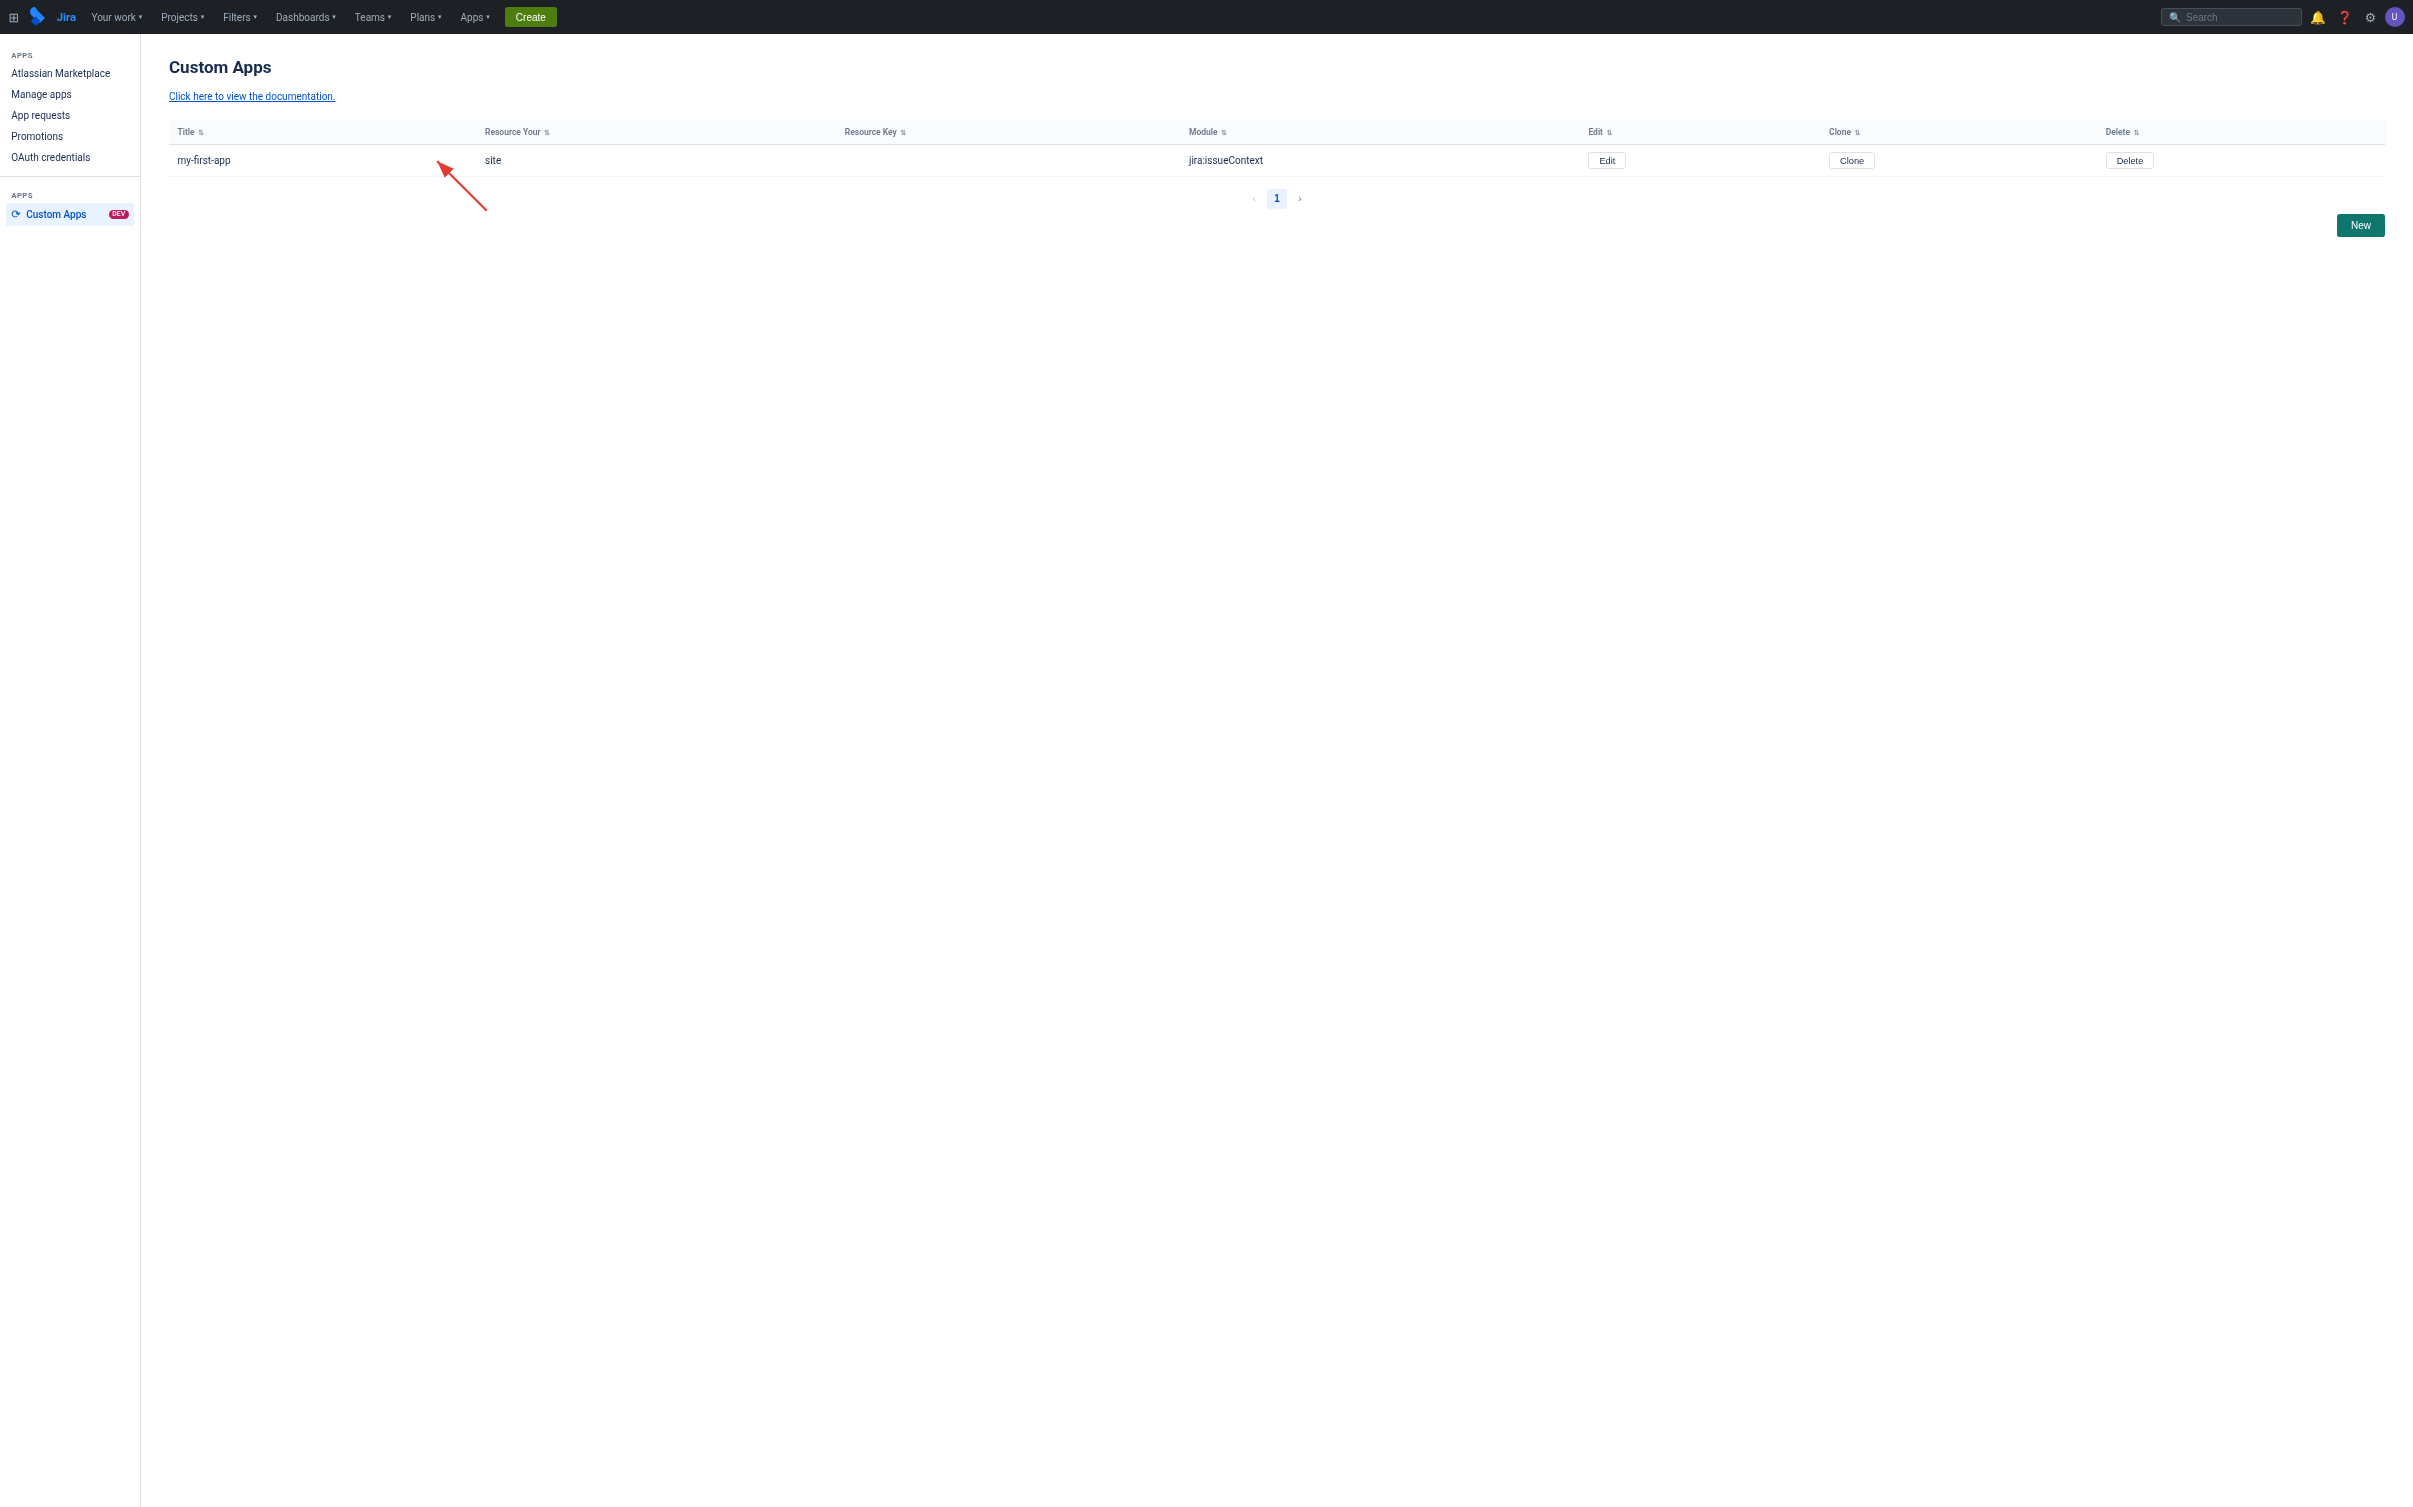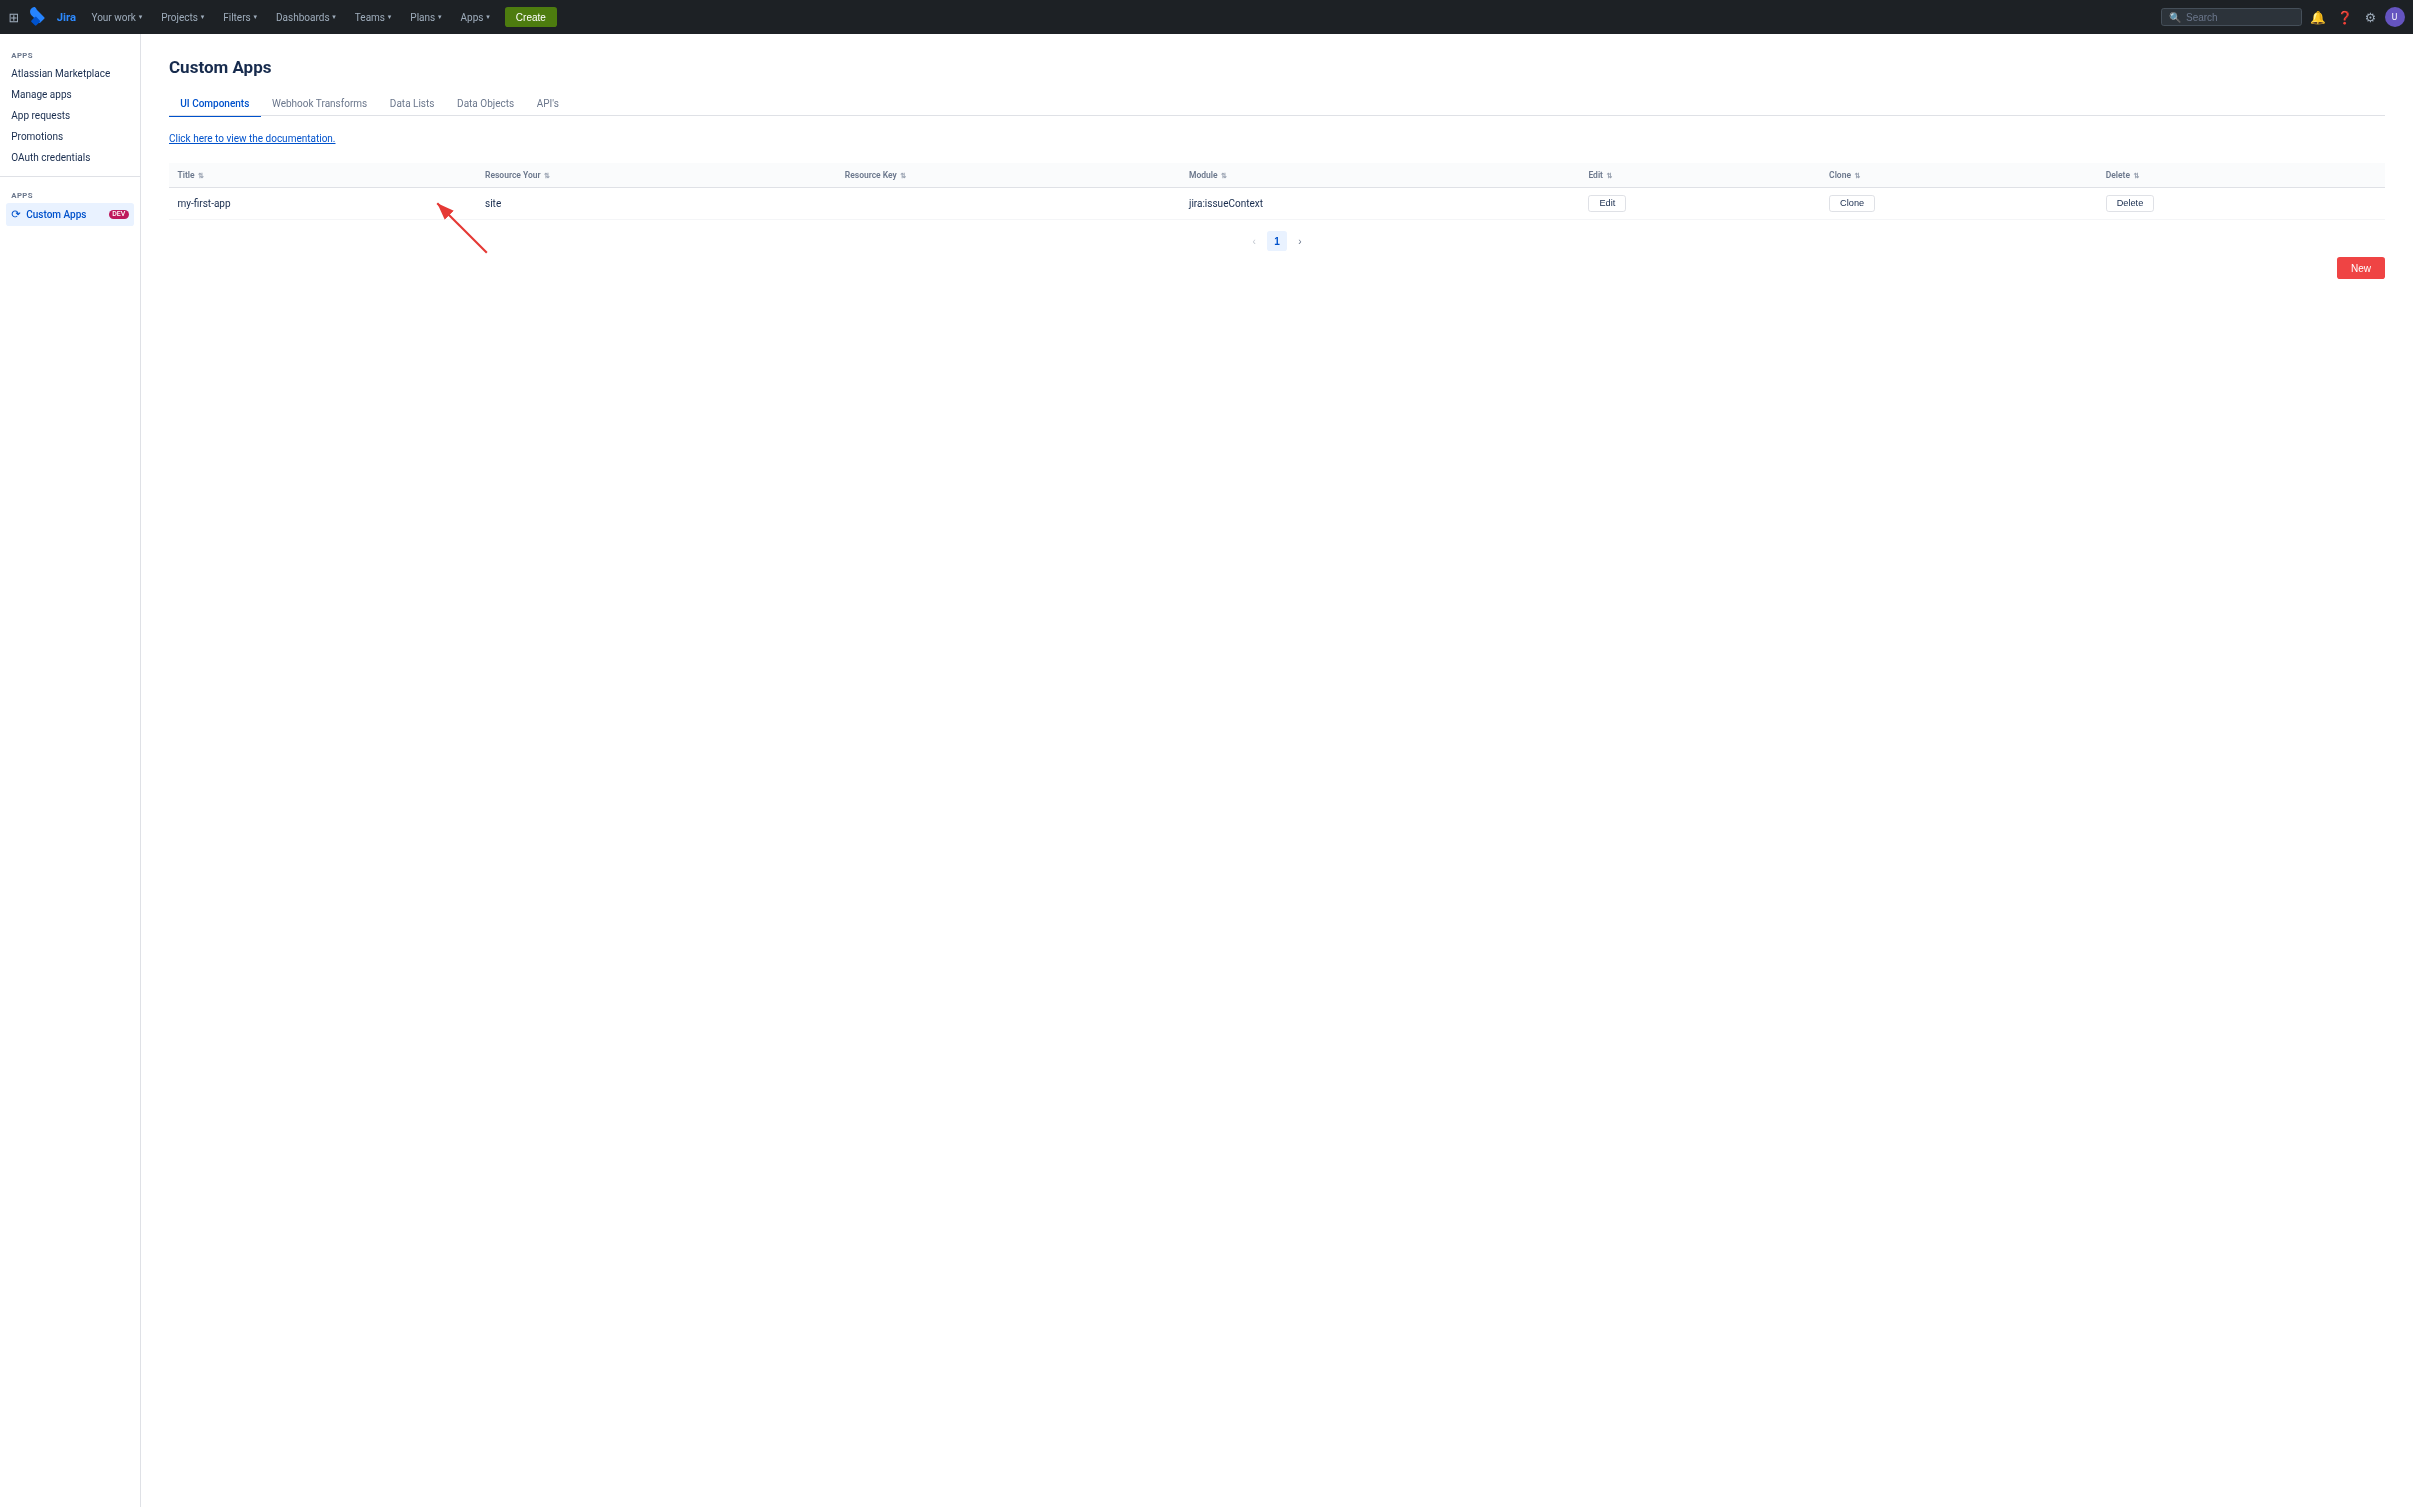--- a/index.html
+++ b/index.html
@@ -85,21 +85,21 @@
     }
 
     
     .pagination { display: flex; align-items: center; justify-content: center; gap: 2.8px; margin-top: 11.3px; }
     .page-btn { width: 20px; height: 20px; display: flex; align-items: center; justify-content: center; border: none; background: none; cursor: pointer; border-radius: 2.8px; color: #6b778c; font-size: 10px; }
     .page-btn.active { background: #e9f2ff; color: #0052cc; font-weight: 600; }
     .page-btn:disabled { color: #c1c7d0; cursor: default; }
 
     
     .new-btn-container { display: flex; justify-content: flex-end; margin-top: 5.6px; }
-    .new-btn { background: #ef4444; color: #fff; border: none; border-radius: 2.8px; padding: 5.6px 14px; font-size: 10px; font-weight: 500; cursor: pointer; }
+    .new-btn { background: #0f766e; color: #fff; border: none; border-radius: 2.8px; padding: 5.6px 14px; font-size: 10px; font-weight: 500; cursor: pointer; }
   </style>
 </head>
 <body>
 
 <nav class="topnav">
   <span class="topnav-grid-icon">⊞</span>
   <a class="topnav-logo">
     <svg viewBox="0 0 28 28" fill="none" xmlns="http://www.w3.org/2000/svg">
       <path d="M13.8 0C10.1 0 7.1 3 7.1 6.7c0 1.8.7 3.5 1.9 4.7L19.4 21.8c.3.3.7.5 1.1.5s.8-.2 1.1-.5l5.3-5.3c.3-.3.5-.7.5-1.1s-.2-.8-.5-1.1L16.5 3.9A6.67 6.67 0 0013.8 0z" fill="#2684FF"></path>
       <path d="M13.8 14.1L9.1 18.8c-.3.3-.5.7-.5 1.1s.2.8.5 1.1l4.7 4.7c.6.6 1.6.6 2.2 0l4.7-4.7c.3-.3.5-.7.5-1.1s-.2-.8-.5-1.1l-4.7-4.7c-.3-.3-.7-.5-1.1-.5s-.8.1-1.1.4z" fill="#0052CC"></path>
@@ -174,37 +174,20 @@
       <span class="sidebar-item-icon">⟳</span>
       <span>Custom Apps</span>
       <span class="sidebar-badge">DEV</span>
     </div>
   </aside>
 
   <main class="main">
     <h1 class="page-title">Custom Apps</h1>
 
     
-    <div class="tabs">
-      <div class="tab active">
-        <span>UI Components</span>
-      </div>
-      <div class="tab">
-        <span>Webhook Transforms</span>
-      </div>
-      <div class="tab">
-        <span>Data Lists</span>
-      </div>
-      <div class="tab">
-        <span>Data Objects</span>
-      </div>
-      <div class="tab">
-        <span>API's</span>
-      </div>
-    </div>
 
     
     <a class="section-link">Click here to view the documentation.</a>
 
     
     <div class="table-container">
       <table class="table">
         <thead>
           <tr>
             <th>

